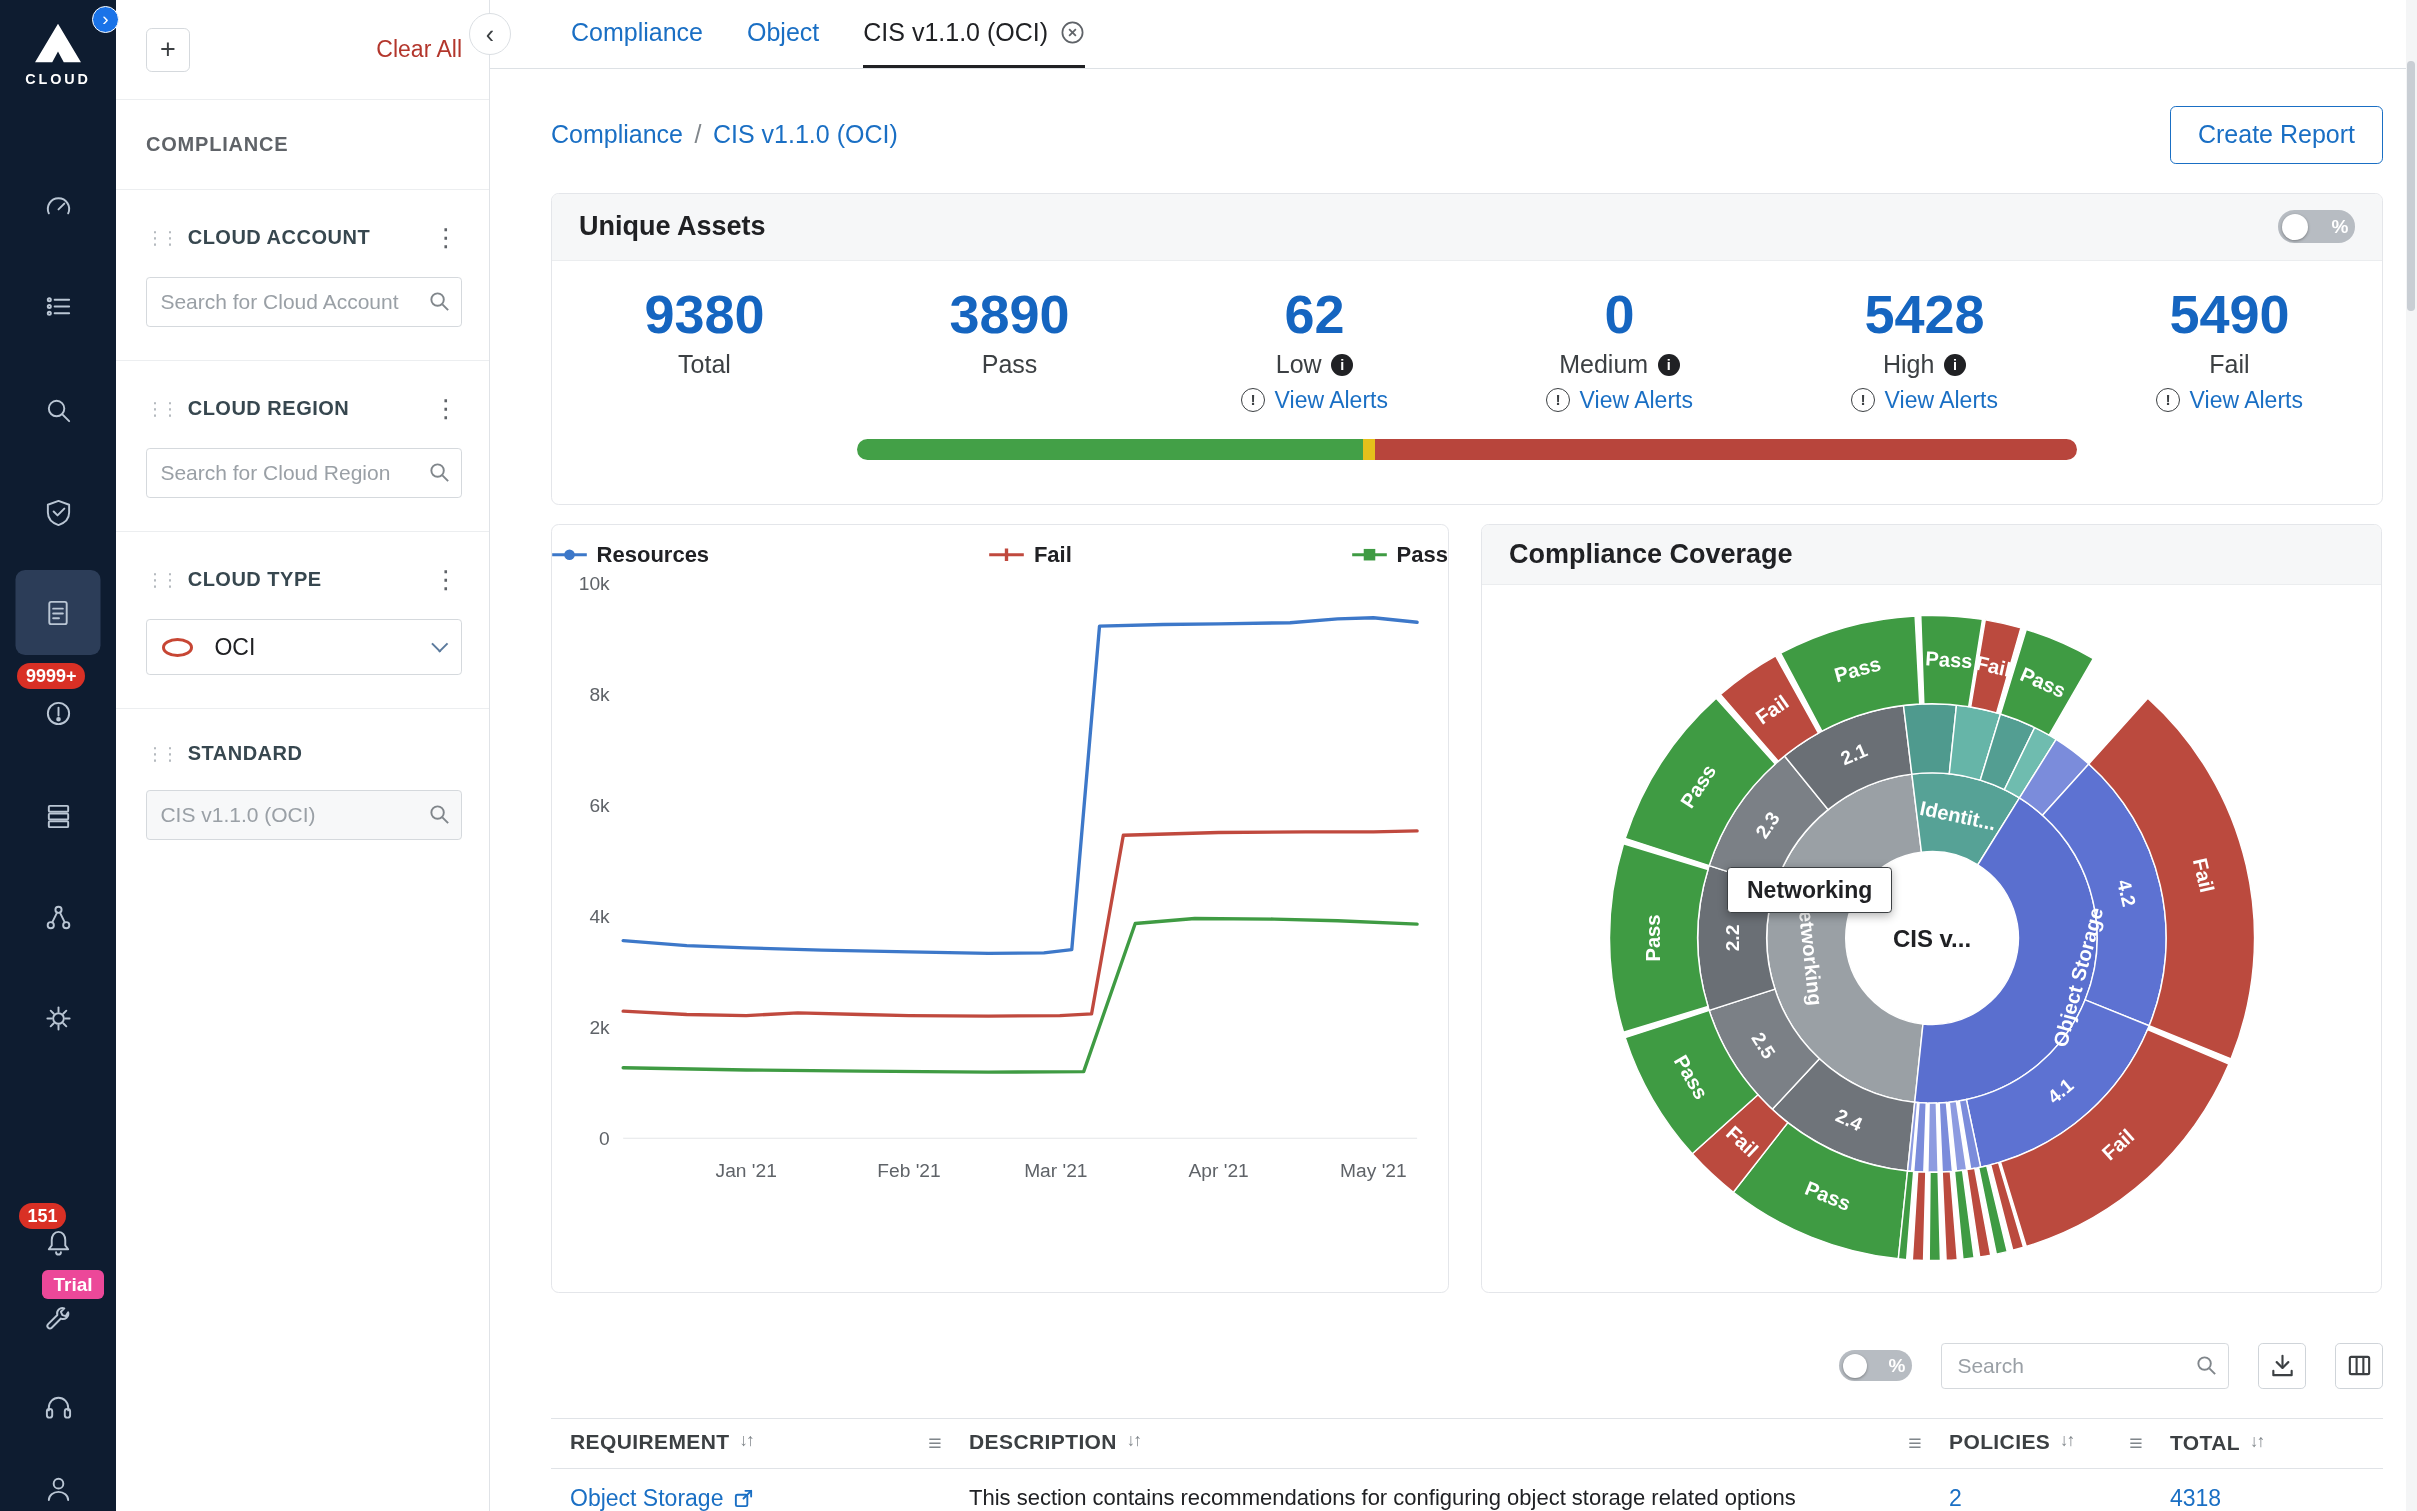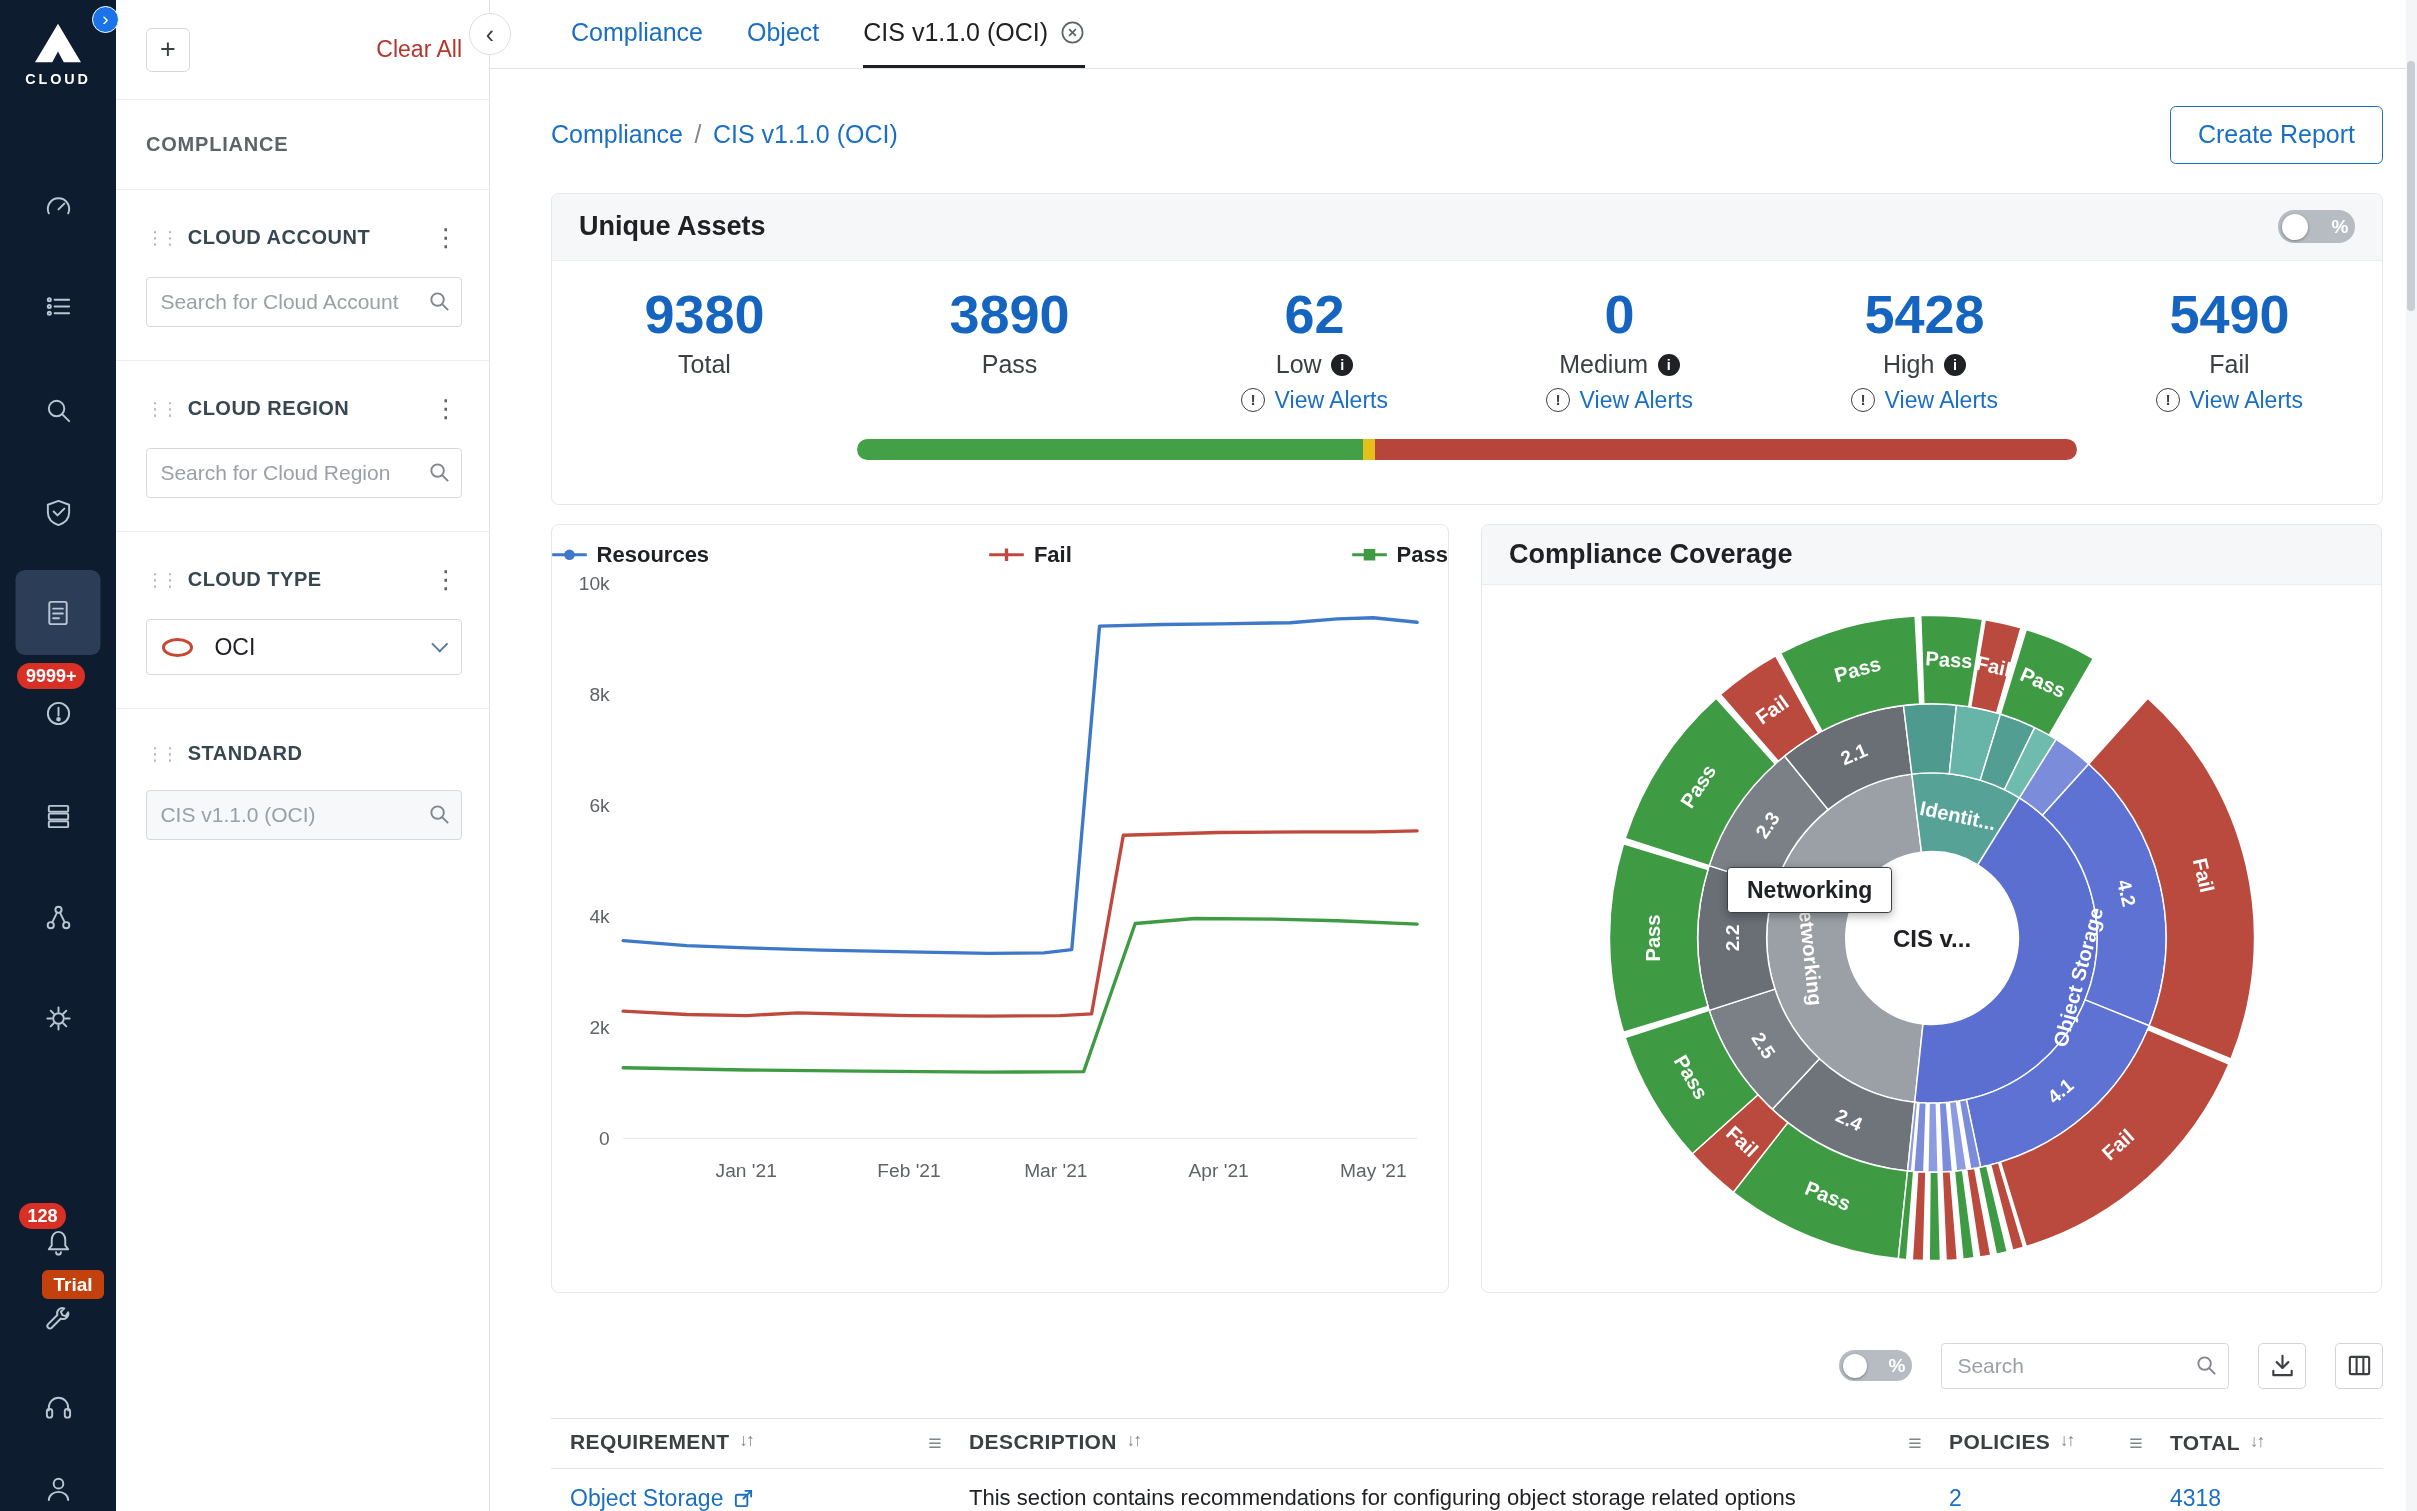--- a/index.html
+++ b/index.html
@@ -7,21 +7,21 @@
   .app { position:relative; display:flex; width:2417px; height:1511px; }
 
   
   .rail { position:relative; width:116px; background:#0e1c30; flex:none; }
   .rail-logo { position:absolute; top:21px; left:0; width:116px; display:flex; flex-direction:column; align-items:center; gap:5.8px; }
   .rail-logo .logo-word { color:#fff; font-size:14.4px; font-weight:bold; letter-spacing:2.9px; }
   .rail-item { position:absolute; left:50%; transform:translateX(-50%); width:58px; height:54px; display:flex; align-items:center; justify-content:center; cursor:pointer; }
   .rail-item.active { width:85px; height:85px; background:#2c3d58; border-radius:9.6px; }
   .rail-item svg { stroke:#bac6d4; fill:none; stroke-width:2; stroke-linecap:round; stroke-linejoin:round; }
   .rail-badge { position:absolute; background:#d93025; color:#fff; font-size:18px; font-weight:bold; border-radius:13.4px; padding:3.8px 8.6px; line-height:1; z-index:4; }
-  .trial-pill { position:absolute; background:#c2410c; color:#fff; font-size:19px; font-weight:bold; border-radius:5.8px; padding:4.8px 11.5px; line-height:1; z-index:4; }
+  .trial-pill { position:absolute; background:#ec4899; color:#fff; font-size:19px; font-weight:bold; border-radius:5.8px; padding:4.8px 11.5px; line-height:1; z-index:4; }
   .notif-dot { position:absolute; top:5.8px; left:92px; width:27px; height:27px; border-radius:50%; background:#1a73e8; color:#fff; font-size:19px; display:flex; align-items:center; justify-content:center; z-index:6; border:1.9px solid #fff; }
 
   
   .filters { width:374px; flex:none; background:#fff; border-right:1px solid #e0e3e7; padding:0 27px 0 30px; }
   .fp-top { display:flex; justify-content:space-between; align-items:center; height:100px; border-bottom:1px solid #eceef0; margin:0 -27px 0 -30px; padding:0 27px 0 30px; }
   .add-btn { width:44px; height:44px; border:1.4px solid #d5d9dd; border-radius:5.8px; background:#fff; font-size:27px; color:#3c4043; cursor:pointer; }
   .clear-all { color:#b3362c; font-size:23px; cursor:pointer; }
   .fp-group-title { margin-top:33px; color:#5f6368; font-size:20px; font-weight:bold; letter-spacing:0.8px; }
   .select-box { margin-top:25px; height:52px; border:1px solid #d5d9dd; border-radius:3.8px; display:flex; align-items:center; justify-content:space-between; padding:0 15.4px; font-size:22px; color:#3c4043; cursor:pointer; }
   .chev { width:11.5px; height:11.5px; border-right:2.4px solid #5b7a9d; border-bottom:2.4px solid #5b7a9d; transform:rotate(45deg); margin-top:-5.8px; }
@@ -187,21 +187,21 @@
           <line x1="15" y1="22" x2="15" y2="26.5"></line>
           <line x1="3.5" y1="15" x2="8" y2="15"></line>
           <line x1="22" y1="15" x2="26.5" y2="15"></line>
           <line x1="6.9" y1="6.9" x2="10.1" y2="10.1"></line>
           <line x1="19.9" y1="19.9" x2="23.1" y2="23.1"></line>
           <line x1="6.9" y1="23.1" x2="10.1" y2="19.9"></line>
           <line x1="19.9" y1="10.1" x2="23.1" y2="6.9"></line>
         </svg>
     </div>
 
-    <div class="rail-badge" style="top:1203px; left:19px">128</div>
+    <div class="rail-badge" style="top:1203px; left:19px">151</div>
     <div class="rail-item" style="top:1215px">
       <svg width="29" height="29" viewBox="0 0 30 30">
           <path d="M15,4 C10.5,4 8,8 8,12.5 V18 L5,22 H25 L22,18 V12.5 C22,8 19.5,4 15,4 Z"></path>
           <path d="M12.5,25 a2.5,2.5 0 0 0 5,0"></path>
         </svg>
     </div>
     <div class="trial-pill" style="top:1270px; left:42px">Trial</div>
     <div class="rail-item" style="top:1292px">
       <svg width="29" height="29" viewBox="0 0 30 30">
           <path d="M25,7.5 a5.5,5.5 0 0 1 -7.5,6.5 L8,23.5 a2.6,2.6 0 0 1 -3.7,-3.7 L13.8,10.3 A5.5,5.5 0 0 1 21,3.5 L17.5,7 L19,10.5 L22.5,11.5 Z"></path>

